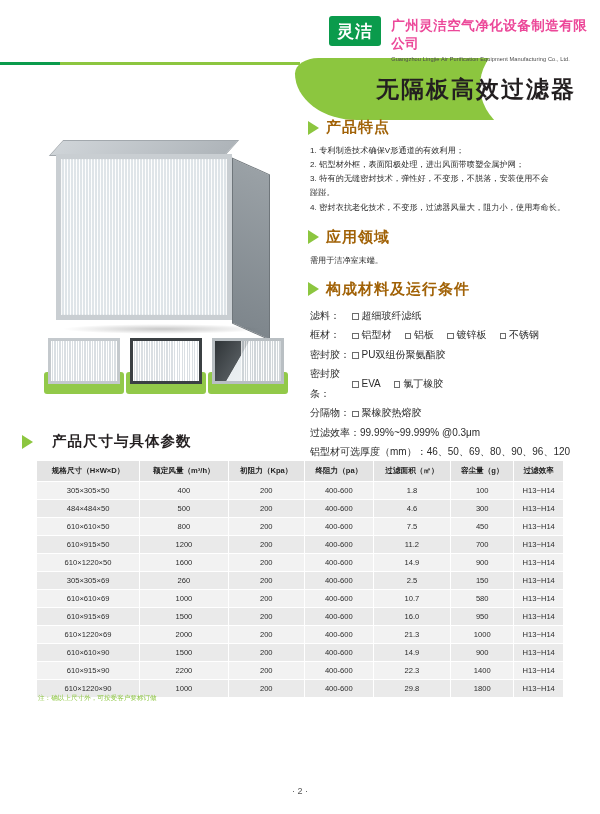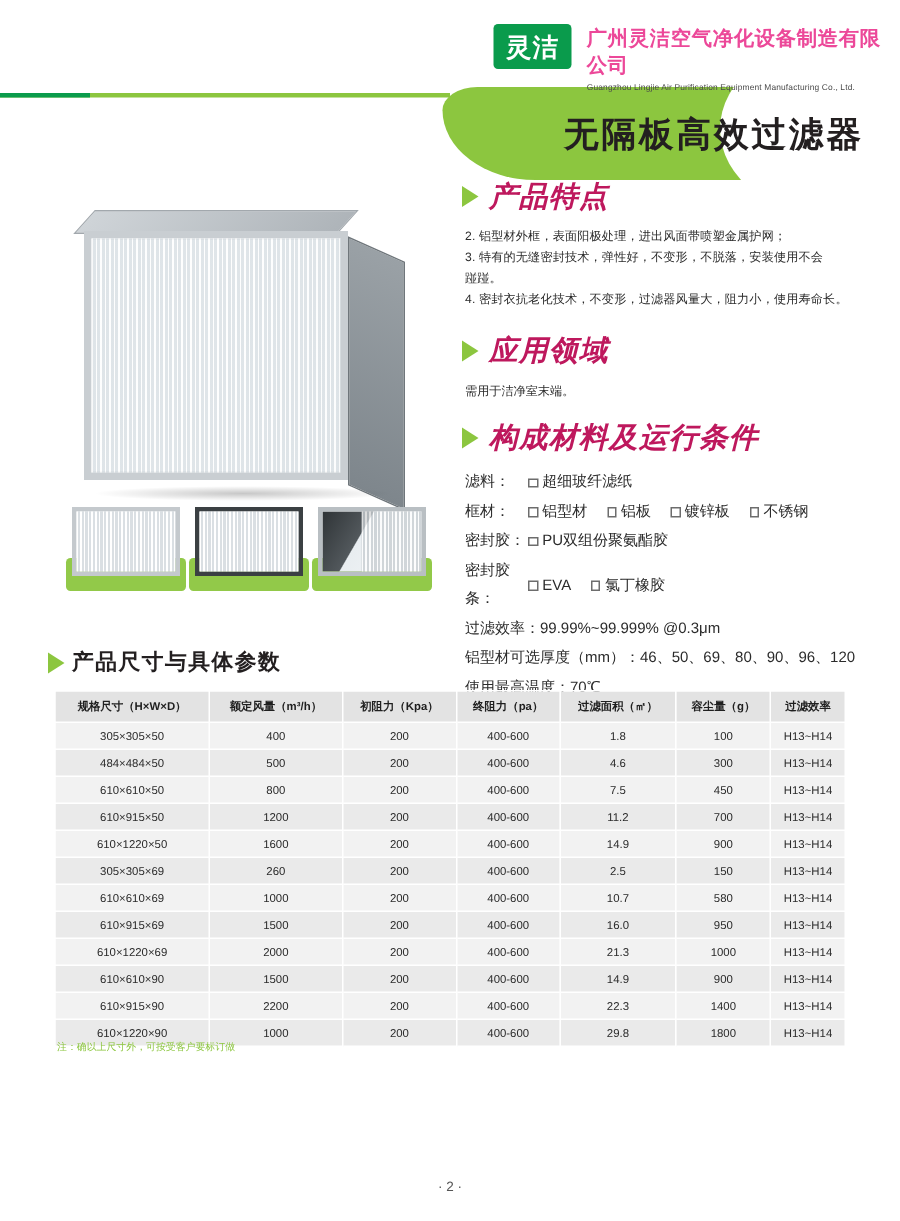--- a/index.html
+++ b/index.html
@@ -58,21 +58,21 @@
 
   
   .info-col { position:absolute; left:308px; top:118px; width:272px; }
   .sec-head { display:flex; align-items:center; gap:7px; margin-bottom:7px; }
   .chev {
     width:0; height:0;
     border-top:7px solid transparent;
     border-bottom:7px solid transparent;
     border-left:11px solid #8cc63f;
   }
-  .sec-title { font-size:19px; font-weight:bold; color:#be185d; letter-spacing:1px;font-style:italic; }
+  .sec-title { font-size:15px; font-weight:bold; color:#a16207; letter-spacing:1px; }
   .feat-list { margin:0; padding:0 0 0 2px; list-style:none; }
   .feat-list li {
     font-size:8.1px; line-height:1.75; color:#2b2b2b; letter-spacing:0.1px;
   }
   .para { font-size:8.1px; line-height:1.7; color:#2b2b2b; padding-left:2px; }
   .gap-a { height:13px; }
   .gap-b { height:12px; }
 
   .spec-rows { padding-left:2px; margin-top:2px; }
   .spec-row { font-size:10px; line-height:1.95; color:#2b2b2b; display:flex; flex-wrap:nowrap; align-items:center; }
@@ -137,21 +137,21 @@
     background:linear-gradient(120deg,#2f3437 0%, #52585c 38%, #e8edf0 39%, #f6f8f9 100%);
     border-color:#b9bfc3;
   }
   .thumb.t3 .pl {
     background:repeating-linear-gradient(90deg,rgba(255,255,255,.8) 0px,rgba(255,255,255,.8) 1px,rgba(200,206,210,.8) 1px,rgba(200,206,210,.8) 2.5px);
     left:40%;
   }
   .thumb.t2 .th-body { border-color:#3b4043; }
 
   
-  .tbl-head { position:absolute; left:32px; top:432px; display:flex; align-items:center; gap:5px; }
+  .tbl-head { position:absolute; left:22px; top:432px; display:flex; align-items:center; gap:19px; }
   .tbl-head .t { font-size:14.5px; font-weight:bold; letter-spacing:1px; }
 
   table.specs {
     position:absolute; left:36px; top:460px;
     width:528px;
     border-collapse:collapse;
     font-size:7.6px;
     color:#2b2b2b;
   }
   table.specs th {
@@ -233,20 +233,21 @@
     </div>
   </div>
 
   <div class="info-col">
 
     <div class="sec-head">
       <span class="chev"></span>
       <span class="sec-title">产品特点</span>
     </div>
     <ul class="feat-list">
+      <li>1. 专利制造技术确保V形通道的有效利用；</li>
       <li>2. 铝型材外框，表面阳极处理，进出风面带喷塑金属护网；</li>
       <li>3. 特有的无缝密封技术，弹性好，不变形，不脱落，安装使用不会</li>
       <li>    踫踫。</li>
       <li>4. 密封衣抗老化技术，不变形，过滤器风量大，阻力小，使用寿命长。</li>
     </ul>
 
     <div class="gap-a"></div>
 
     <div class="sec-head">
       <span class="chev"></span>
@@ -280,20 +281,24 @@
         <span class="spec-key">密封胶：</span>
         <span class="opt"><span class="cbx"></span><span>PU双组份聚氨酯胶</span></span>
       </div>
 
       <div class="spec-row">
         <span class="spec-key">密封胶条：</span>
         <span class="opt"><span class="cbx"></span><span>EVA</span></span>
         <span class="opt"><span class="cbx"></span><span>氯丁橡胶</span></span>
       </div>
 
+      <div class="spec-row">
+        <span class="spec-key">分隔物：</span>
+        <span class="opt"><span class="cbx"></span><span>聚橡胶热熔胶</span></span>
+      </div>
 
       <div class="spec-row">
           <span>过滤效率：99.99%~99.999% @0.3μm</span>
         </div>
       <div class="spec-row">
           <span>铝型材可选厚度（mm）：46、50、69、80、90、96、120</span>
         </div>
       <div class="spec-row">
           <span>使用最高温度：70℃</span>
         </div>

